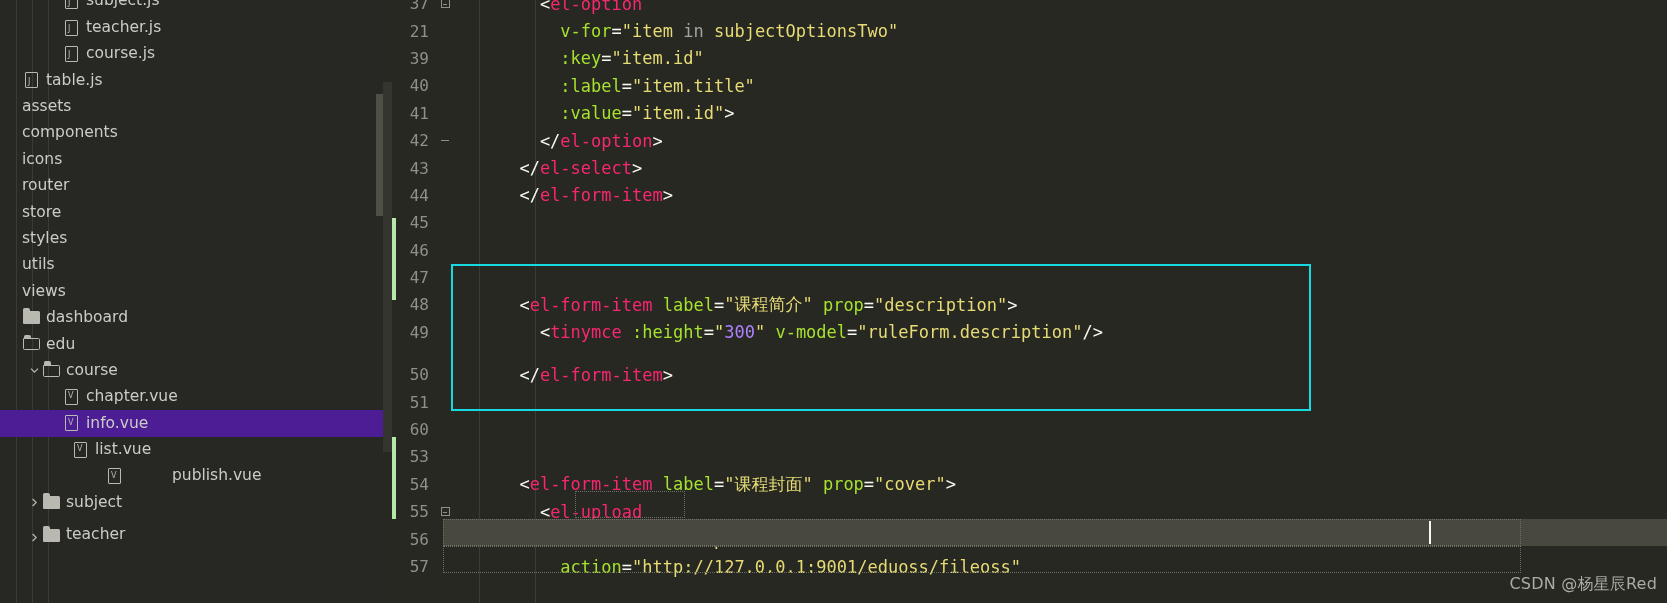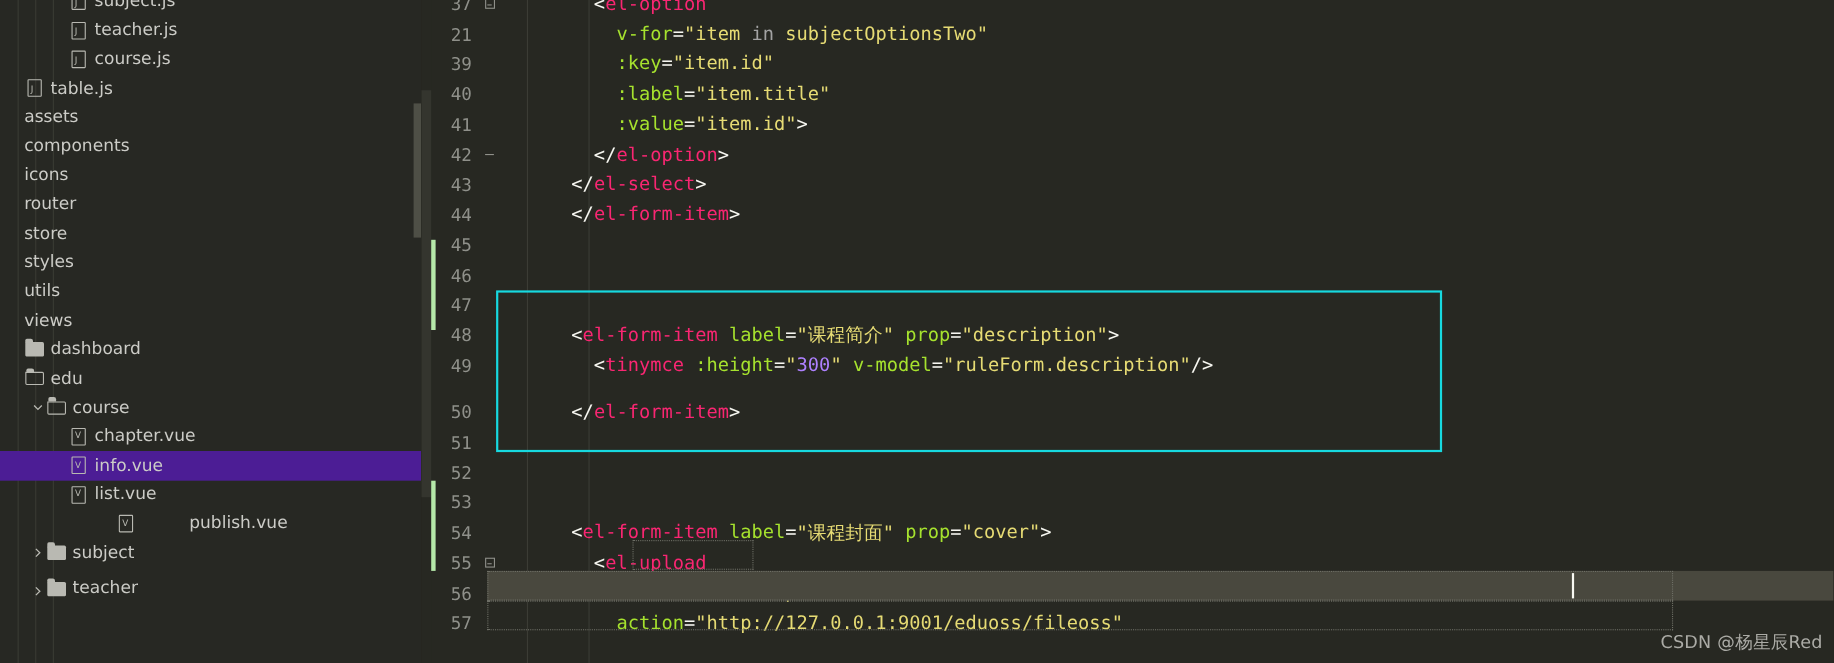--- a/index.html
+++ b/index.html
@@ -319,21 +319,21 @@
           </span>
           <span class="lbl">chapter.vue</span>
         </div>
         <div class="tree-row selected" style="height: 26.4px;">
           <span class="twisty" style="margin-left: 46px;"></span>
           <span class="icon-vue">
             <span class="vue-doc"></span>
           </span>
           <span class="lbl">info.vue</span>
         </div>
-        <div class="tree-row" style="height: 26.4px;">
+        <div class="tree-row" style="height: 26.4px; padding-left: 9px;">
           <span class="twisty" style="margin-left: 46px;"></span>
           <span class="icon-vue">
             <span class="vue-doc"></span>
           </span>
           <span class="lbl">list.vue</span>
         </div>
         <div class="tree-row" style="height: 26.4px; gap: 43px;">
           <span class="twisty" style="margin-left: 46px;"></span>
           <span class="icon-vue">
             <span class="vue-doc"></span>
@@ -391,21 +391,21 @@
           <div class="line" style="height: 27.4px;"><span class="lnum">42</span><span class="fold"><span style="display:block;width:8px;height:1px;background:#8f908a"></span></span><span class="codetext"><span class="t-punct">        &lt;/</span><span class="t-tag">el-option</span><span class="t-punct">&gt;</span></span></div>
           <div class="line" style="height: 27.4px;"><span class="lnum">43</span><span class="codetext"><span class="t-punct">      &lt;/</span><span class="t-tag">el-select</span><span class="t-punct">&gt;</span></span></div>
           <div class="line" style="height: 27.4px;"><span class="lnum">44</span><span class="codetext"><span class="t-punct">      &lt;/</span><span class="t-tag">el-form-item</span><span class="t-punct">&gt;</span></span></div>
           <div class="line" style="height: 27.4px;"><span class="lnum">45</span><span class="codetext"></span></div>
           <div class="line" style="height: 27.4px;"><span class="lnum">46</span><span class="codetext"></span></div>
           <div class="line" style="height: 27.4px;"><span class="lnum">47</span><span class="codetext"></span></div>
           <div class="line" style="height: 27.4px;"><span class="lnum">48</span><span class="codetext"><span class="t-punct">      &lt;</span><span class="t-tag">el-form-item</span><span class="t-plain"> </span><span class="t-attr">label</span><span class="t-punct">=</span><span class="t-str">"课程简介"</span><span class="t-plain"> </span><span class="t-attr">prop</span><span class="t-punct">=</span><span class="t-str">"description"</span><span class="t-punct">&gt;</span></span></div>
           <div class="line" style="height: 27.4px;"><span class="lnum">49</span><span class="codetext"><span class="t-punct">        &lt;</span><span class="t-tag">tinymce</span><span class="t-plain"> </span><span class="t-attr">:height</span><span class="t-punct">=</span><span class="t-str">"</span><span class="t-num">300</span><span class="t-str">"</span><span class="t-plain"> </span><span class="t-attr">v-model</span><span class="t-punct">=</span><span class="t-str">"ruleForm.description"</span><span class="t-punct">/&gt;</span></span></div>
           <div class="line" style="height: 27.4px; margin-top: 15px;"><span class="lnum">50</span><span class="codetext"><span class="t-punct">      &lt;/</span><span class="t-tag">el-form-item</span><span class="t-punct">&gt;</span></span></div>
           <div class="line" style="height: 27.4px;"><span class="lnum">51</span><span class="codetext"></span></div>
-          <div class="line" style="height: 27.4px;"><span class="lnum">52</span><span class="codetext"></span></div>
+          <div class="line" style="height: 27.4px;"><span class="lnum">60</span><span class="codetext"></span></div>
           <div class="line" style="height: 27.4px;"><span class="lnum">53</span><span class="codetext"></span></div>
           <div class="line" style="height: 27.4px;"><span class="lnum">54</span><span class="codetext"><span class="t-punct">      &lt;</span><span class="t-tag">el-form-item</span><span class="t-plain"> </span><span class="t-attr">label</span><span class="t-punct">=</span><span class="t-str">"课程封面"</span><span class="t-plain"> </span><span class="t-attr">prop</span><span class="t-punct">=</span><span class="t-str">"cover"</span><span class="t-punct">&gt;</span></span></div>
           <div class="line" style="height: 27.4px;"><span class="lnum">55</span><span class="fold"><i></i></span><span class="codetext"><span class="t-punct">        &lt;</span><span class="t-tag">el-upload</span></span></div>
           <div class="line" style="height: 27.4px;"><span class="lnum">56</span><span class="codetext"><span class="t-plain">          </span><span class="t-attr">class</span><span class="t-punct">=</span><span class="t-str">"avatar-uploader"</span></span></div>
           <div class="line" style="height: 27.4px;"><span class="lnum">57</span><span class="codetext"><span class="t-plain">          </span><span class="t-attr">action</span><span class="t-punct">=</span><span class="t-str">"http://127.0.0.1:9001/eduoss/fileoss"</span></span></div>
         </div>
     </div>
 
     <div class="line-hl" style="left:60px; top:519px; right:0; height:27px;"></div>
     <div class="occ-box" style="left:60px; top:519px; width:1078px; height:27px;"></div>

